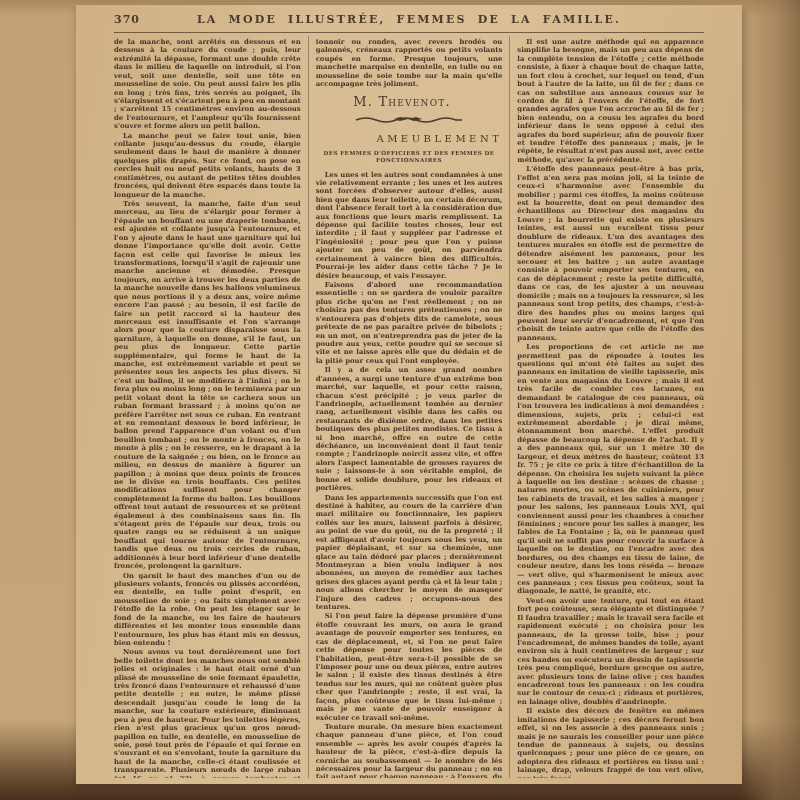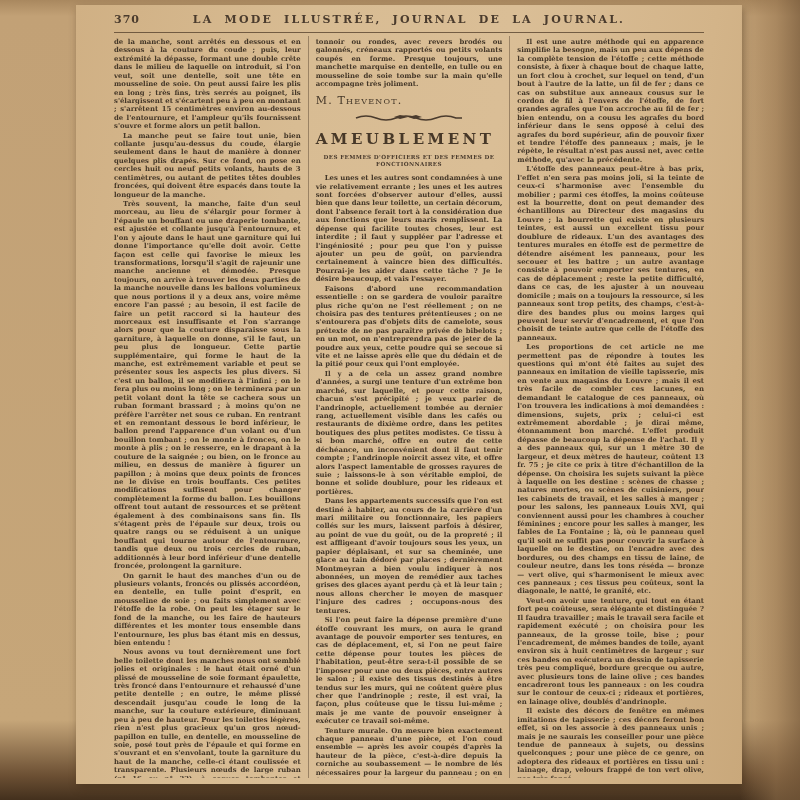--- a/index.html
+++ b/index.html
@@ -18,38 +18,38 @@
   .masthead{flex:1;text-align:center;font-size:11px;font-weight:bold;color:#4a3b2d;
     letter-spacing:2.2px;word-spacing:5px;margin-right:70px;}
   .columns{display:flex;height:742px;overflow:hidden;}
   .col{flex:1;padding:2px 7px 0 7px;font-size:6.9px;line-height:1.22;color:#443728;
     text-align:justify;overflow:hidden;hyphens:auto;}
   .col.first{padding-left:0;}
   .col.last{padding-right:0;}
   .col + .col{border-left:1px solid rgba(92,72,52,.5);}
   .para{margin:0 0 1px 0;text-indent:9px;font-weight:bold;}
   .para.cont{text-indent:0;}
-  .sig{text-align:left;font-size:11px;letter-spacing:1.2px;color:#443728;
+  .sig{text-align:center;font-size:13px;letter-spacing:1.2px;color:#443728;
     margin:5px 14px 2px 0;font-variant:small-caps;}
   .ornament{text-align:center;margin:5px 0 6px 0;color:#4a3b2d;}
-  .art-title{text-align:left;font-size:15px;font-weight:bold;letter-spacing:3.5px;
+  .art-title{text-align:right;font-size:10px;font-weight:normal;letter-spacing:3.5px;
     color:#473828;margin:4px 0 5px 0;}
   .art-subtitle{text-align:center;font-size:5.6px;font-weight:bold;letter-spacing:.4px;
     color:#4a3b2d;margin:0 0 6px 0;line-height:1.3;}
 </style>
 </head>
 <body>
 
 <div class="photo">
   <div class="page">
     <div class="content">
 
       <div class="header">
         <span class="pageno">370</span>
-        <span class="masthead">LA MODE ILLUSTRÉE, JOURNAL DE LA JOURNAL.</span>
+        <span class="masthead">LA MODE ILLUSTRÉE, FEMMES DE LA FAMILLE.</span>
       </div>
 
       <div class="columns">
 
         <div class="col first">
             <p class="para cont">de la manche, sont arrêtés en dessous et en dessous à la couture du coude ; puis, leur extrémité la dépasse, formant une double crête dans le milieu de laquelle on introduit, si l'on veut, soit une dentelle, soit une tête en mousseline de soie. On peut aussi faire les plis en long ; très fins, très serrés au poignet, ils s'élargissent et s'écartent peu à peu en montant ; s'arrêtent 15 centimètres environ au-dessous de l'entournure, et l'ampleur qu'ils fournissent s'ouvre et forme alors un petit ballon.</p>
             <p class="para">La manche peut se faire tout unie, bien collante jusqu'au-dessus du coude, élargie seulement dans le haut de manière à donner quelques plis drapés. Sur ce fond, on pose en cercles huit ou neuf petits volants, hauts de 3 centimètres, ou autant de petites têtes doubles froncées, qui doivent être espacés dans toute la longueur de la manche.</p>
             <p class="para">Très souvent, la manche, faite d'un seul morceau, au lieu de s'élargir pour former à l'épaule un bouffant ou une draperie tombante, est ajustée et collante jusqu'à l'entournure, et l'on y ajoute dans le haut une garniture qui lui donne l'importance qu'elle doit avoir. Cette façon est celle qui favorise le mieux les transformations, lorsqu'il s'agit de rajeunir une manche ancienne et démodée. Presque toujours, on arrive à trouver les deux parties de la manche nouvelle dans les ballons volumineux que nous portions il y a deux ans, voire même encore l'an passé ; au besoin, il est facile de faire un petit raccord si la hauteur des morceaux est insuffisante et l'on s'arrange alors pour que la couture disparaisse sous la garniture, à laquelle on donne, s'il le faut, un peu plus de longueur. Cette partie supplémentaire, qui forme le haut de la manche, est extrêmement variable et peut se présenter sous les aspects les plus divers. Si c'est un ballon, il se modifiera à l'infini ; on le fera plus ou moins long ; on le terminera par un petit volant dont la tête se cachera sous un ruban formant brassard ; à moins qu'on ne préfère l'arrêter net sous ce ruban. En rentrant et en remontant dessous le bord inférieur, le ballon prend l'apparence d'un volant ou d'un bouillon tombant ; on le monte à fronces, on le monte à plis ; on le resserre, en le drapant à la couture de la saignée ; ou bien, on le fronce au milieu, en dessus de manière à figurer un papillon ; à moins que deux points de fronces ne le divise en trois bouffants. Ces petites modifications suffisent pour changer complètement la forme du ballon. Les bouillons offrent tout autant de ressources et se prêtent également à des combinaisons sans fin. Ils s'étagent près de l'épaule sur deux, trois ou quatre rangs ou se réduisent à un unique bouffant qui tourne autour de l'entournure, tandis que deux ou trois cercles de ruban, additionnés à leur bord inférieur d'une dentelle froncée, prolongent la garniture.</p>
             <p class="para">On garnit le haut des manches d'un ou de plusieurs volants, froncés ou plissés accordéon, en dentelle, en tulle point d'esprit, en mousseline de soie ; ou faits simplement avec l'étoffe de la robe. On peut les étager sur le fond de la manche, ou les faire de hauteurs différentes et les monter tous ensemble dans l'entournure, les plus bas étant mis en dessus, bien entendu !</p>
             <p class="para">Nous avons vu tout dernièrement une fort belle toilette dont les manches nous ont semblé jolies et originales : le haut était orné d'un plissé de mousseline de soie formant épaulette, très froncé dans l'entournure et rehaussé d'une petite dentelle ; en outre, le même plissé descendait jusqu'au coude le long de la manche, sur la couture extérieure, diminuant peu à peu de hauteur. Pour les toilettes légères, rien n'est plus gracieux qu'un gros nœud-papillon en tulle, en dentelle, en mousseline de soie, posé tout près de l'épaule et qui forme en s'ouvrant et en s'envolant, toute la garniture du haut de la manche, celle-ci étant coulissée et transparente. Plusieurs nœuds de large ruban (n° 16 ou n° 22), à coques tombantes et descendantes, placés les uns contre les autres ; ou bien encore, plusieurs rangs superposés de boucles faites d'un ruban de velours ou de satin n° 12 ou n° 16, constituent également un joli ornement.</p>

